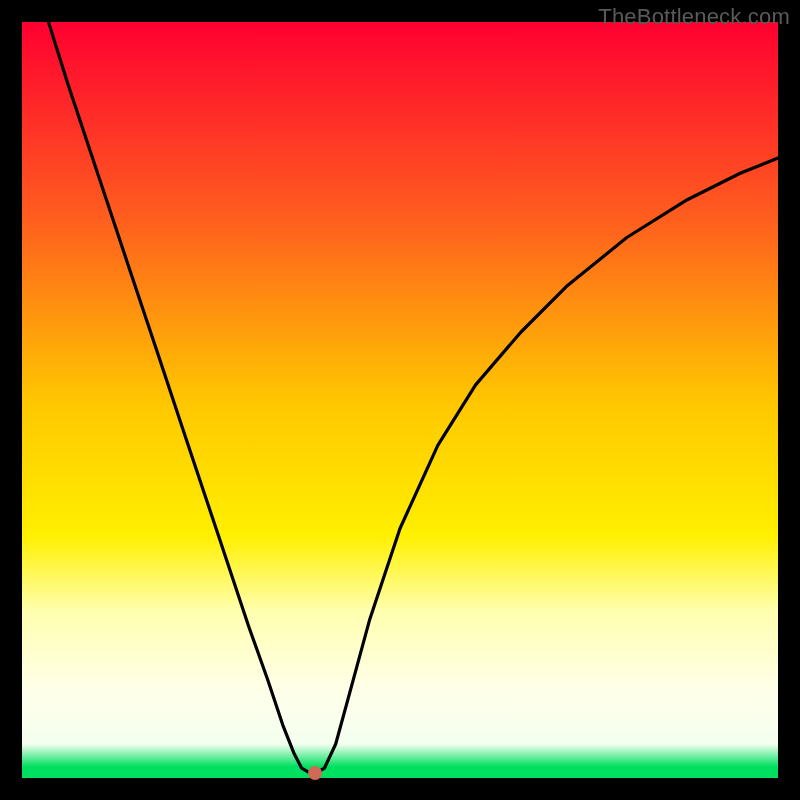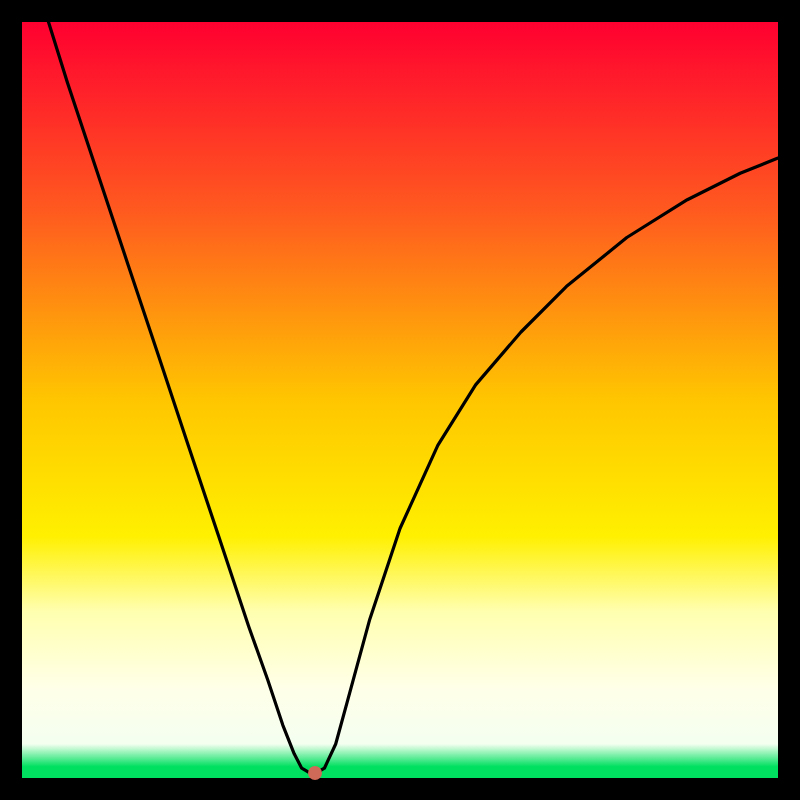--- a/index.html
+++ b/index.html
@@ -66,20 +66,21 @@
     border-radius: 50%;
     background: #cf6a58;
     z-index: 4;
   }
 </style>
 </head>
 <body>
 
 <div class="stage">
 
+  <div class="watermark">TheBottleneck.com</div>
 
   <div class="plot-outer">
     <svg class="plot-inner" viewBox="0 0 756 756" preserveAspectRatio="none">
       <defs>
         <linearGradient id="bg-g" x1="0" y1="0" x2="0" y2="1">
             <stop offset="0%" stop-color="#ff0030"></stop>
             <stop offset="25%" stop-color="#ff5a1f"></stop>
             <stop offset="50%" stop-color="#ffc600"></stop>
             <stop offset="68%" stop-color="#fff000"></stop>
             <stop offset="78%" stop-color="#ffffb0"></stop>

